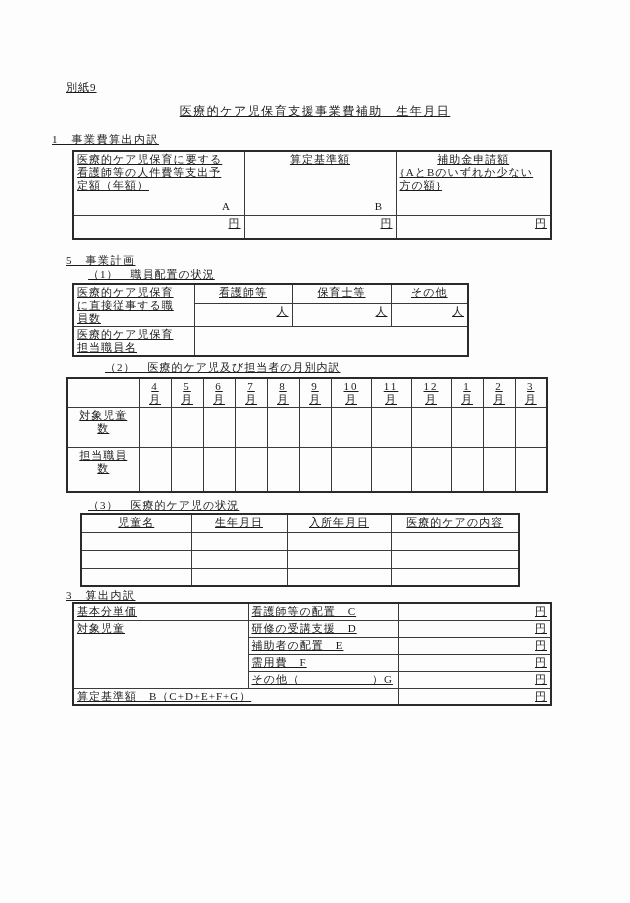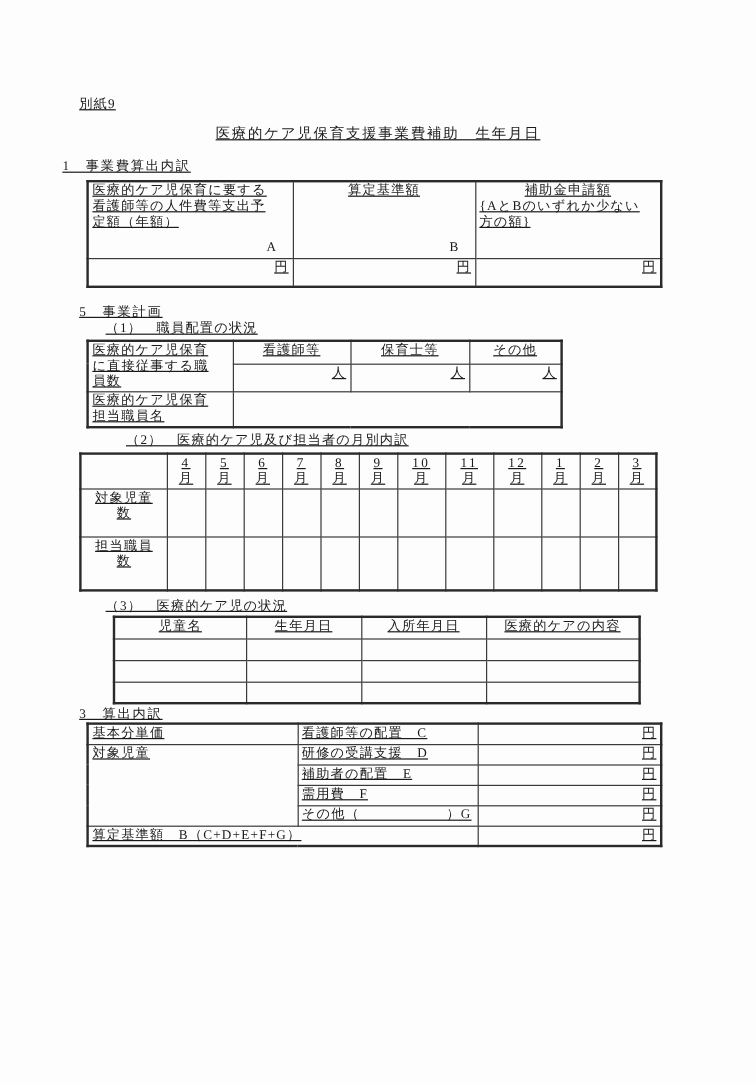--- a/index.html
+++ b/index.html
@@ -238,21 +238,21 @@
         <td></td>
           <td></td>
         <td></td>
           <td></td>
       </tr>
     </tbody>
   </table>
 
   <div class="abs" style="left:88px; top:499px;">（3）　医療的ケア児の状況</div>
 
-  <table class="t abs" style="left:94px; top:513px; width:438px;">
+  <table class="t abs" style="left:80px; top:513px; width:438px;">
     <colgroup>
         <col style="width:110px">
         <col style="width:96px">
         <col style="width:104px">
         <col style="width:128px">
       </colgroup>
     <tbody>
       <tr style="height:18px;">
         <th class="tc">児童名</th>
         <th class="tc">生年月日</th>

